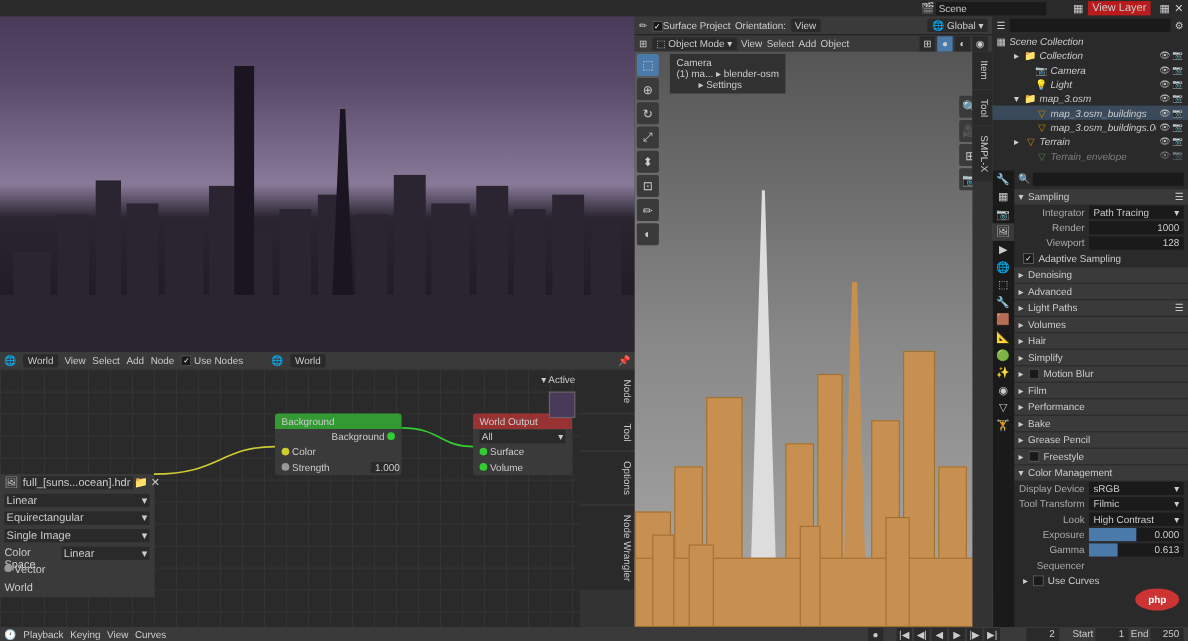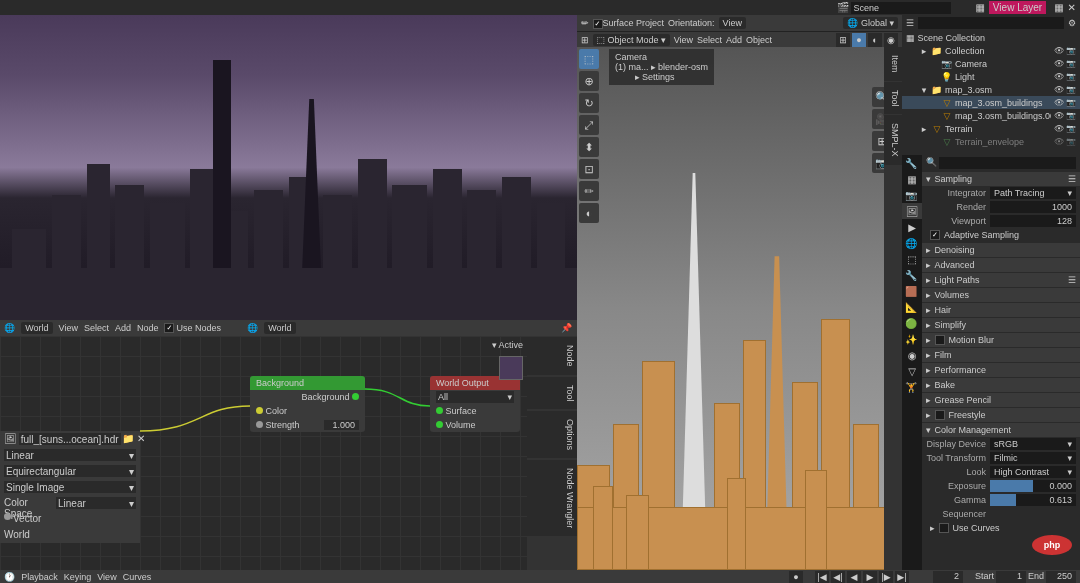--- a/index.html
+++ b/index.html
@@ -25,21 +25,21 @@
 .env-node { left:0; top:75px; width:140px; }
 .env-title { background:#c08000; }
 .props-panel { position:absolute; left:0; top:95px; width:140px; background:#3a3a3a; }
 .props-row { padding:2px 4px; height:16px; display:flex; gap:2px; }
 .props-sel { background:#2a2a2a; flex:1; padding:1px 2px; display:flex; align-items:center; }
 .props-sel .arr { margin-left:auto; }
 .bg-node { left:250px; top:40px; width:115px; }
 .bg-title { background:#339933; }
 .out-node { left:430px; top:40px; width:90px; }
 .out-title { background:#993333; }
-.val-box { background:#2a2a2a; padding:0 4px; width:35px; text-align:right; }
+.val-box { background:#2a2a2a; padding:0 4px; width:22px; text-align:right; }
 .svg-links { position:absolute; top:0; left:0; width:100%; height:100%; pointer-events:none; }
 .right-panel-strip { position:absolute; right:0; top:0; bottom:0; width:50px; background:#333; display:flex; flex-direction:column; }
 .rp-tab { writing-mode:vertical-rl; padding:8px 2px; font-size:9px; background:#2a2a2a; margin:1px 0; text-align:center; cursor:pointer; }
 .mid-col { width:325px; display:flex; flex-direction:column; position:relative; }
 .viewport-hdr { height:16px; background:#3a3a3a; display:flex; align-items:center; padding:0 4px; gap:4px; font-size:9px; }
 .viewport-hdr2 { height:16px; background:#3a3a3a; display:flex; align-items:center; padding:0 4px; gap:4px; font-size:9px; border-top:1px solid #222; }
 .vp-dropdown { background:#2a2a2a; padding:1px 4px; border-radius:2px; }
 .viewport { flex:1; background:linear-gradient(to bottom,#555 0%,#888 50%,#aaa 100%); position:relative; overflow:hidden; }
 .vp-toolbar-left { position:absolute; left:2px; top:2px; width:22px; display:flex; flex-direction:column; gap:2px; }
 .vp-tool { width:20px; height:20px; background:#3a3a3a; border-radius:2px; display:flex; align-items:center; justify-content:center; cursor:pointer; font-size:11px; }
@@ -51,21 +51,21 @@
 .panel-strip-r { position:absolute; right:0; top:32px; bottom:0; width:18px; background:#333; display:flex; flex-direction:column; }
 .panel-strip-r .tab { writing-mode:vertical-rl; font-size:9px; padding:8px 2px; background:#2a2a2a; margin-bottom:1px; text-align:center; }
 .right-col { width:178px; display:flex; flex-direction:column; background:#2a2a2a; }
 .outliner { height:140px; background:#2a2a2a; font-size:9px; }
 .outliner-hdr { height:16px; display:flex; align-items:center; padding:0 4px; gap:4px; }
 .outliner-search { background:#1a1a1a; flex:1; height:12px; border:none; color:#ccc; font-size:9px; padding:0 2px; }
 .outliner-item { display:flex; align-items:center; padding:1px 4px; height:13px; gap:3px; }
 .outliner-item.sel { background:#3a4a5a; }
 .out-indent { display:inline-block; }
 .out-ico { width:10px; display:flex; justify-content:center; }
-.out-name { flex:1; overflow:hidden; white-space:nowrap; }
+.out-name { flex:1; overflow:hidden; white-space:nowrap;font-style:italic; }
 .out-icons { display:flex; gap:2px; }
 .out-icons span { font-size:8px; }
 .props { flex:1; display:flex; background:#2a2a2a; }
 .props-tabs { width:20px; background:#1a1a1a; display:flex; flex-direction:column; }
 .p-tab { height:16px; display:flex; align-items:center; justify-content:center; cursor:pointer; font-size:10px; }
 .p-tab.active { background:#3a3a3a; }
 .props-content { flex:1; overflow-y:auto; font-size:9px; }
 .props-search { height:16px; padding:2px 4px; display:flex; }
 .props-search input { flex:1; background:#1a1a1a; border:none; height:12px; color:#ccc; font-size:9px; margin-left:2px; }
 .p-section { padding:2px 4px; background:#3a3a3a; margin-top:1px; cursor:pointer; display:flex; align-items:center; gap:4px; }
@@ -78,21 +78,21 @@
 .p-select .ar { margin-left:auto; }
 .p-check { display:flex; align-items:center; gap:4px; padding:2px 8px; }
 .chkbox { width:10px; height:10px; background:#1a1a1a; border:1px solid #555; display:inline-flex; align-items:center; justify-content:center; font-size:7px; }
 .chkbox.on::after { content:"✓"; color:#fff; }
 .timeline { height:30px; background:#3a3a3a; display:flex; flex-direction:column; font-size:9px; }
 .tl-hdr { height:14px; display:flex; align-items:center; padding:0 4px; gap:6px; }
 .tl-playback { display:flex; gap:2px; margin-left:auto; }
 .tl-btn { width:14px; height:12px; background:#2a2a2a; display:flex; align-items:center; justify-content:center; cursor:pointer; }
 .tl-frame-box { width:30px; background:#2a2a2a; padding:0 4px; text-align:right; }
 .scene-ico { width:10px; color:#c08000; }
-.viewlayer-box { background:#be185d; padding:1px 4px; }
+.viewlayer-box { background:#b91c1c; padding:1px 4px; }
 .php-badge { position:absolute; right:8px; bottom:28px; width:40px; height:20px; background:#cc3333; border-radius:50%; display:flex; align-items:center; justify-content:center; font-size:9px; font-weight:bold; color:#fff; }
 </style>
 </head>
 <body>
 
 <div class="top-header">
   <span class="scene-ico">🎬</span>
   <input class="scene-input" value="Scene" style="">
   <span style="margin-left:20px;">▦</span>
   <span class="viewlayer-box">View Layer</span>

